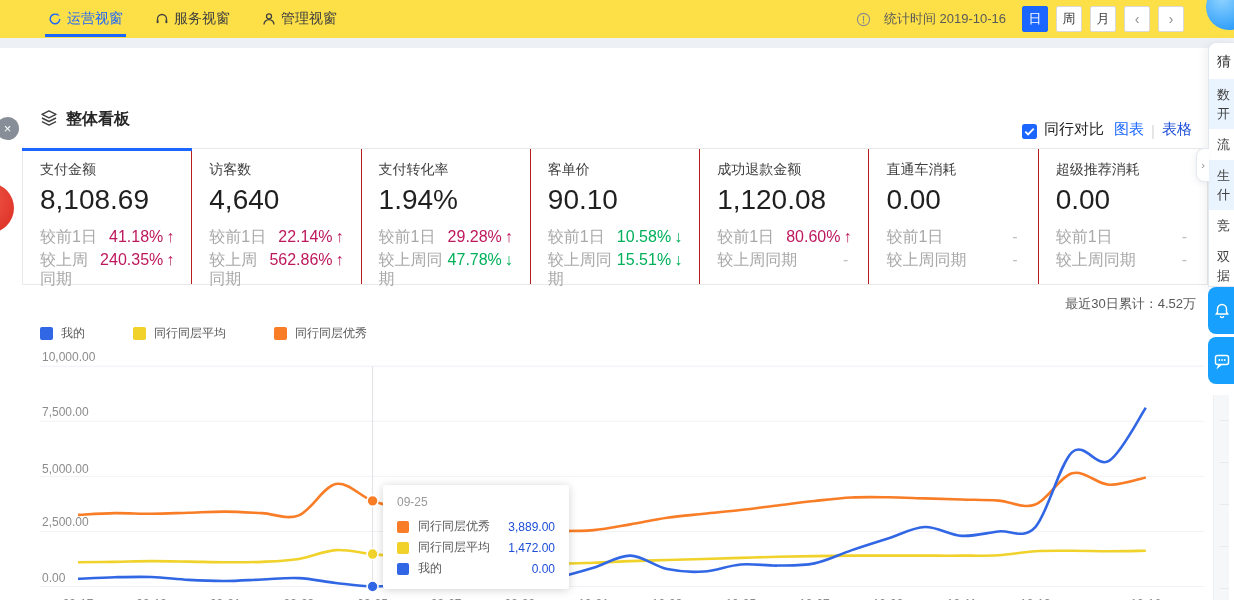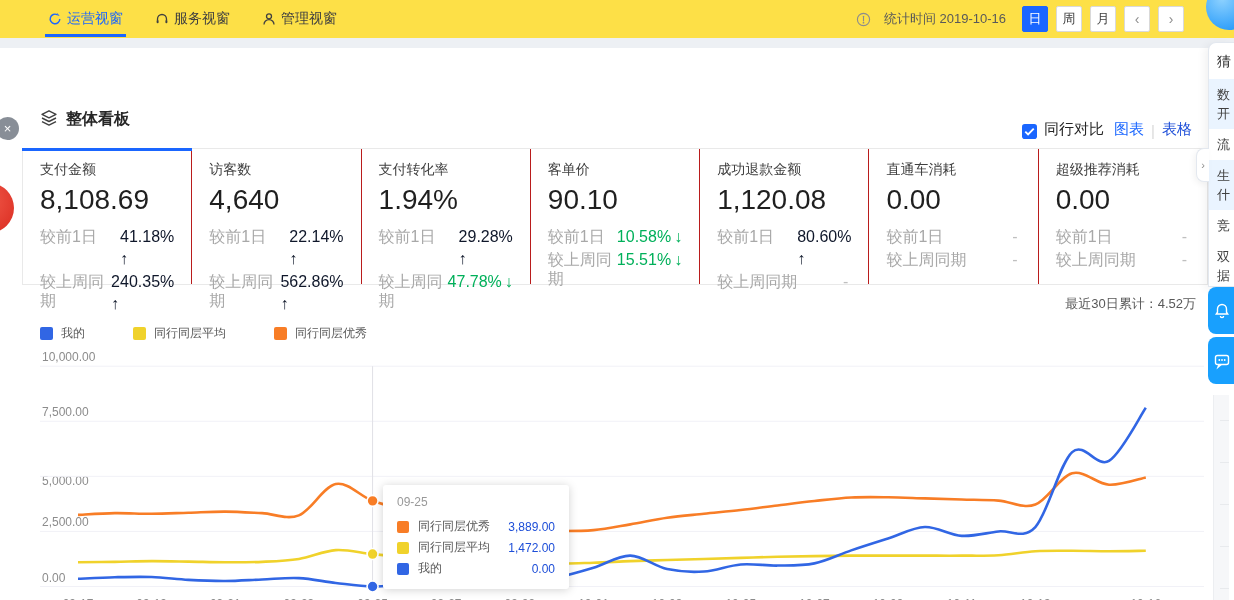--- a/index.html
+++ b/index.html
@@ -38,21 +38,21 @@
     border:1px solid #e9e9e9;background:#fff;box-sizing:border-box;}
   .card{flex:1;position:relative;padding:12px 17px 0 17px;border-right:1px solid #b91c1c;cursor:pointer;min-width:0;}
   .card:last-child{border-right:none;}
   .card.selected::before{content:"";position:absolute;top:-1px;left:-1px;right:-1px;height:3px;background:#1a66ff;}
   .card-title{font-size:14px;color:#404040;}
   .card-value{font-size:28px;color:#1f1f1f;margin-top:5px;white-space:nowrap;}
   .comp{margin-top:11px;display:flex;justify-content:space-between;font-size:16px;color:#a8a8a8;line-height:19px;}
   .comp + .comp{margin-top:4px;justify-content:space-between;}
   .comp-val{display:flex;gap:3px;white-space:nowrap;}
   .comp-val .arrow{font-weight:bold;}
-  .dir-up{color:#0f172a;flex-direction:column;}
+  .dir-up{color:#be185d;}
   .dir-down{color:#00b05a;}
   .dir-none{color:#bfbfbf;}
   
   .summary{position:absolute;top:247px;right:38px;font-size:13px;color:#595959;}
   .legend{position:absolute;top:277px;left:40px;display:flex;gap:48px;font-size:12px;color:#595959;}
   .legend-item{display:flex;align-items:center;cursor:pointer;}
   .legend-item .sq{width:13px;height:13px;border-radius:2px;margin-right:8px;display:inline-block;}
   
   #chart-layer{position:absolute;top:0;left:0;width:1234px;height:600px;pointer-events:none;}
   #chart-layer svg{position:absolute;top:0;left:0;}
@@ -313,21 +313,21 @@
       </span>
       <span class="legend-item">
         <span class="sq" style="background: rgb(248, 125, 38);"></span>
         <span>同行同层优秀</span>
       </span>
     </div>
 
     <div id="chart-layer">
         <div class="ylab" style="left: 42px; top: 522.5px;">0.00</div>
         <div class="ylab" style="left: 42px; top: 467.425px;">2,500.00</div>
-        <div class="ylab" style="left: 42px; top: 426px;">5,000.00</div>
+        <div class="ylab" style="left: 42px; top: 414px;">5,000.00</div>
         <div class="ylab" style="left: 42px; top: 357.275px;">7,500.00</div>
         <div class="ylab" style="left: 42px; top: 302.2px;">10,000.00</div>
         <svg width="1234" height="600" viewBox="0 0 1234 600">
           <line x1="40" y1="538.5" x2="1204" y2="538.5" stroke="#f1f1f7" stroke-width="1"></line>
           <line x1="40" y1="483.425" x2="1204" y2="483.425" stroke="#f1f1f7" stroke-width="1"></line>
           <line x1="40" y1="428.35" x2="1204" y2="428.35" stroke="#f1f1f7" stroke-width="1"></line>
           <line x1="40" y1="373.275" x2="1204" y2="373.275" stroke="#f1f1f7" stroke-width="1"></line>
           <line x1="40" y1="318.2" x2="1204" y2="318.2" stroke="#f1f1f7" stroke-width="1"></line>
           <line x1="372.5655172413793" y1="318.2" x2="372.5655172413793" y2="538.5" stroke="#e0e0e6" stroke-width="1"></line>
           <path d="M78,466.90250000000003C84.1367816091954,466.60876666666667,102.54712643678161,465.3236833333333,114.82068965517242,465.14009999999996C127.09425287356322,464.95651666666663,139.36781609195404,465.8744333333333,151.64137931034483,465.801C163.91494252873562,465.7275666666667,176.18850574712644,465.06666666666666,188.46206896551723,464.6995C200.73563218390802,464.33233333333334,213.00919540229884,463.5245666666667,225.28275862068966,463.598C237.55632183908048,463.6714333333333,249.8298850574713,464.5159166666666,262.1034482758621,465.14009999999996C274.3770114942529,465.7642833333333,286.6505747126437,472.1897,298.92413793103447,467.3431C311.19770114942526,462.49649999999997,323.4712643678161,438.4801283333333,335.7448275862069,436.0605C348.0183908045977,433.64087166666667,360.29195402298853,448.30918,372.5655172413793,452.82533C384.8390804597701,457.34148,397.11264367816096,459.8932883333333,409.38620689655176,463.1574C421.65977011494255,466.4215116666667,433.9333333333334,470.0601333333333,446.2068965517242,472.40999999999997C458.480459770115,474.75986666666665,470.75402298850577,475.7145,483.02758620689656,477.2566C495.30114942528735,478.7987,507.57471264367814,480.70796666666666,519.8482758620689,481.6626C532.1218390804597,482.61723333333333,544.3954022988506,482.91096666666664,556.6689655172414,482.9844C568.9425287356322,483.05783333333335,581.216091954023,483.2047,593.4896551724138,482.1032C605.7632183908046,481.0017,618.0367816091955,478.43153333333333,630.3103448275863,476.3754C642.5839080459771,474.3192666666667,654.8574712643679,471.5288,667.1310344827587,469.7664C679.4045977011494,468.00399999999996,691.6781609195402,467.0860833333333,703.951724137931,465.801C716.2252873563218,464.51591666666667,728.4988505747127,463.45113333333336,740.7724137931035,462.0559C753.0459770114943,460.66066666666666,765.3195402298851,458.9349833333333,777.5931034482759,457.4296C789.8666666666667,455.92421666666667,802.1402298850576,454.3454,814.4137931034484,453.0236C826.6873563218392,451.7018,838.96091954023,450.12298333333337,851.2344827586207,449.4988C863.5080459770115,448.87461666666667,875.7816091954023,449.13163333333335,888.0551724137931,449.2785C900.3287356321839,449.42536666666666,912.6022988505748,450.01283333333333,924.8758620689656,450.38C937.1494252873564,450.74716666666666,949.4229885057472,451.1143333333333,961.696551724138,451.4815C973.9701149425288,451.84866666666665,986.2436781609196,451.7385166666666,998.5172413793103,452.58299999999997C1010.7908045977011,453.4274833333333,1023.064367816092,461.1012666666667,1035.3379310344828,456.5484C1047.6114942528736,451.99553333333336,1059.8850574712644,428.57030000000003,1072.1586206896552,425.2658C1084.432183908046,421.9613,1096.7057471264368,436.02378333333337,1108.9793103448276,436.7214C1121.2528735632184,437.41901666666666,1139.6632183908046,430.66315000000003,1145.8,429.4515" fill="none" stroke="#f87d26" stroke-width="2.6"></path>

